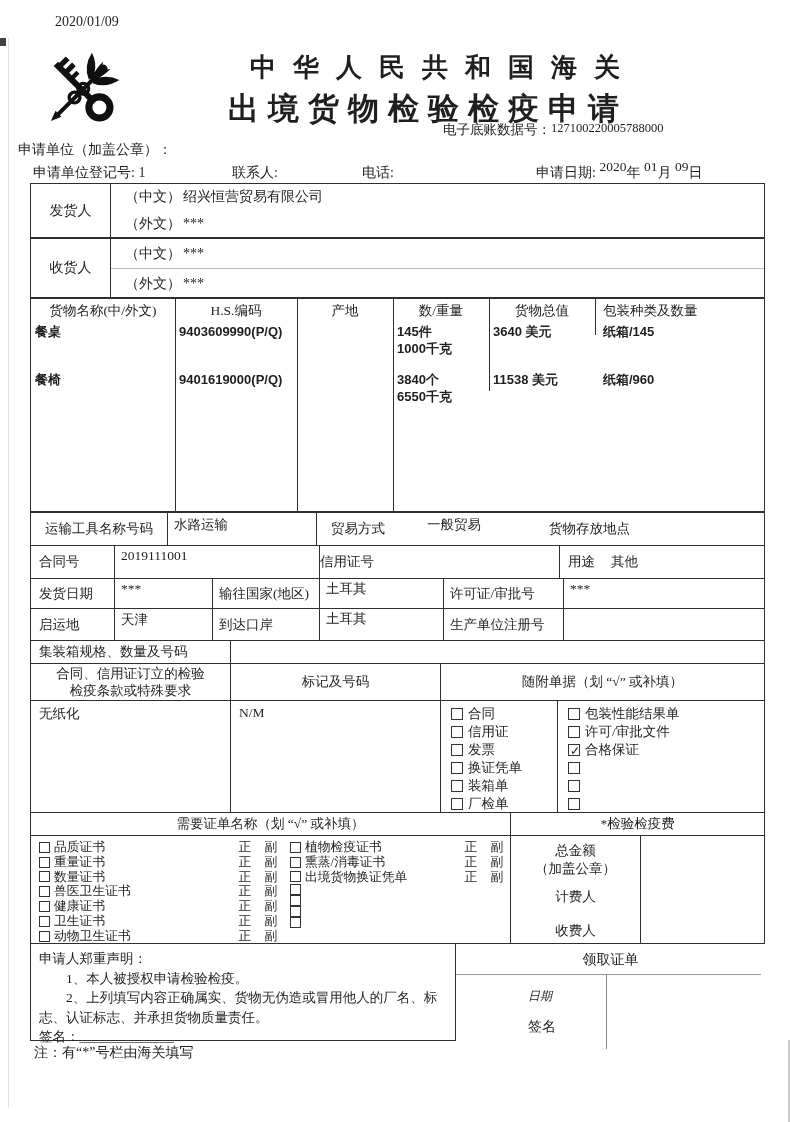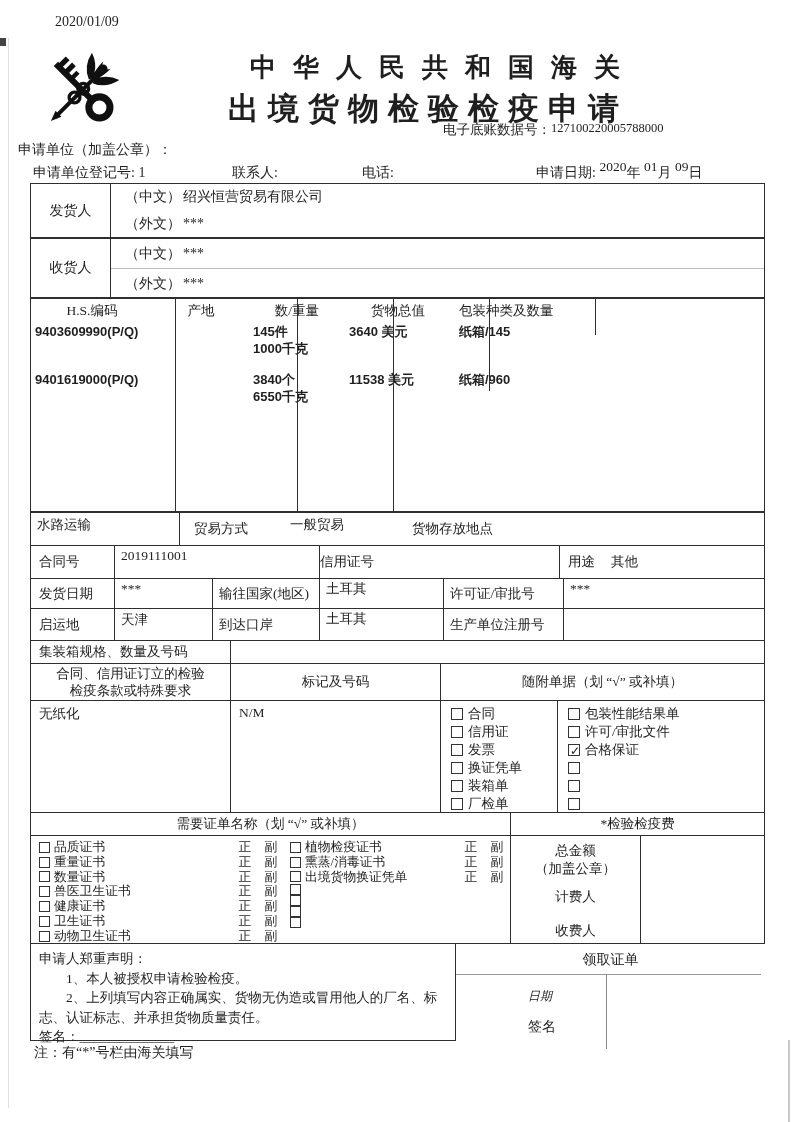--- a/index.html
+++ b/index.html
@@ -156,20 +156,25 @@
             <span class="pv">***</span>
         </div>
         <div class="party-line">
           <span>（外文）</span>
             <span class="pv">***</span>
         </div>
       </div>
     </div>
 
     <div class="row thick goods">
+      <div class="cell gcol" style="width:144px;">
+        <div class="ghead">货物名称(中/外文)</div>
+        <div class="gblock boldval">餐桌</div>
+        <div class="gblock boldval">餐椅</div>
+      </div>
       <div class="cell gcol" style="width:122px;">
         <div class="ghead">H.S.编码</div>
         <div class="gblock boldval" style="width:104px;word-break:break-all;">9403609990(P/Q)</div>
         <div class="gblock boldval" style="width:104px;word-break:break-all;">9401619000(P/Q)</div>
       </div>
       <div class="cell gcol" style="width:96px;">
         <div class="ghead">产地</div>
         <div class="gblock"></div>
         <div class="gblock"></div>
       </div>
@@ -196,20 +201,21 @@
       </div>
 
       <div class="gpart" style="left:144px;height:214px;"></div>
       <div class="gpart" style="left:266px;height:214px;"></div>
       <div class="gpart" style="left:362px;height:214px;"></div>
       <div class="gpart" style="left:458px;height:92px;"></div>
       <div class="gpart" style="left:564px;height:36px;"></div>
     </div>
 
     <div class="row" style="height:33px;">
+      <div class="cell br lblc fs13" style="width:137px;">运输工具名称号码</div>
       <div class="cell br valtxt" style="width:149px;padding:3px 0 0 6px;">水路运输</div>
       <div class="cell" style="flex:1;display:flex;align-items:center;">
         <span class="fs13" style="margin-left:14px;">贸易方式</span>
         <span class="valtxt" style="margin-left:42px;position:relative;top:-4px;">一般贸易</span>
         <span class="fs13" style="margin-left:68px;">货物存放地点</span>
         <span class="valtxt"></span>
       </div>
     </div>
 
     <div class="row" style="height:33px;">

